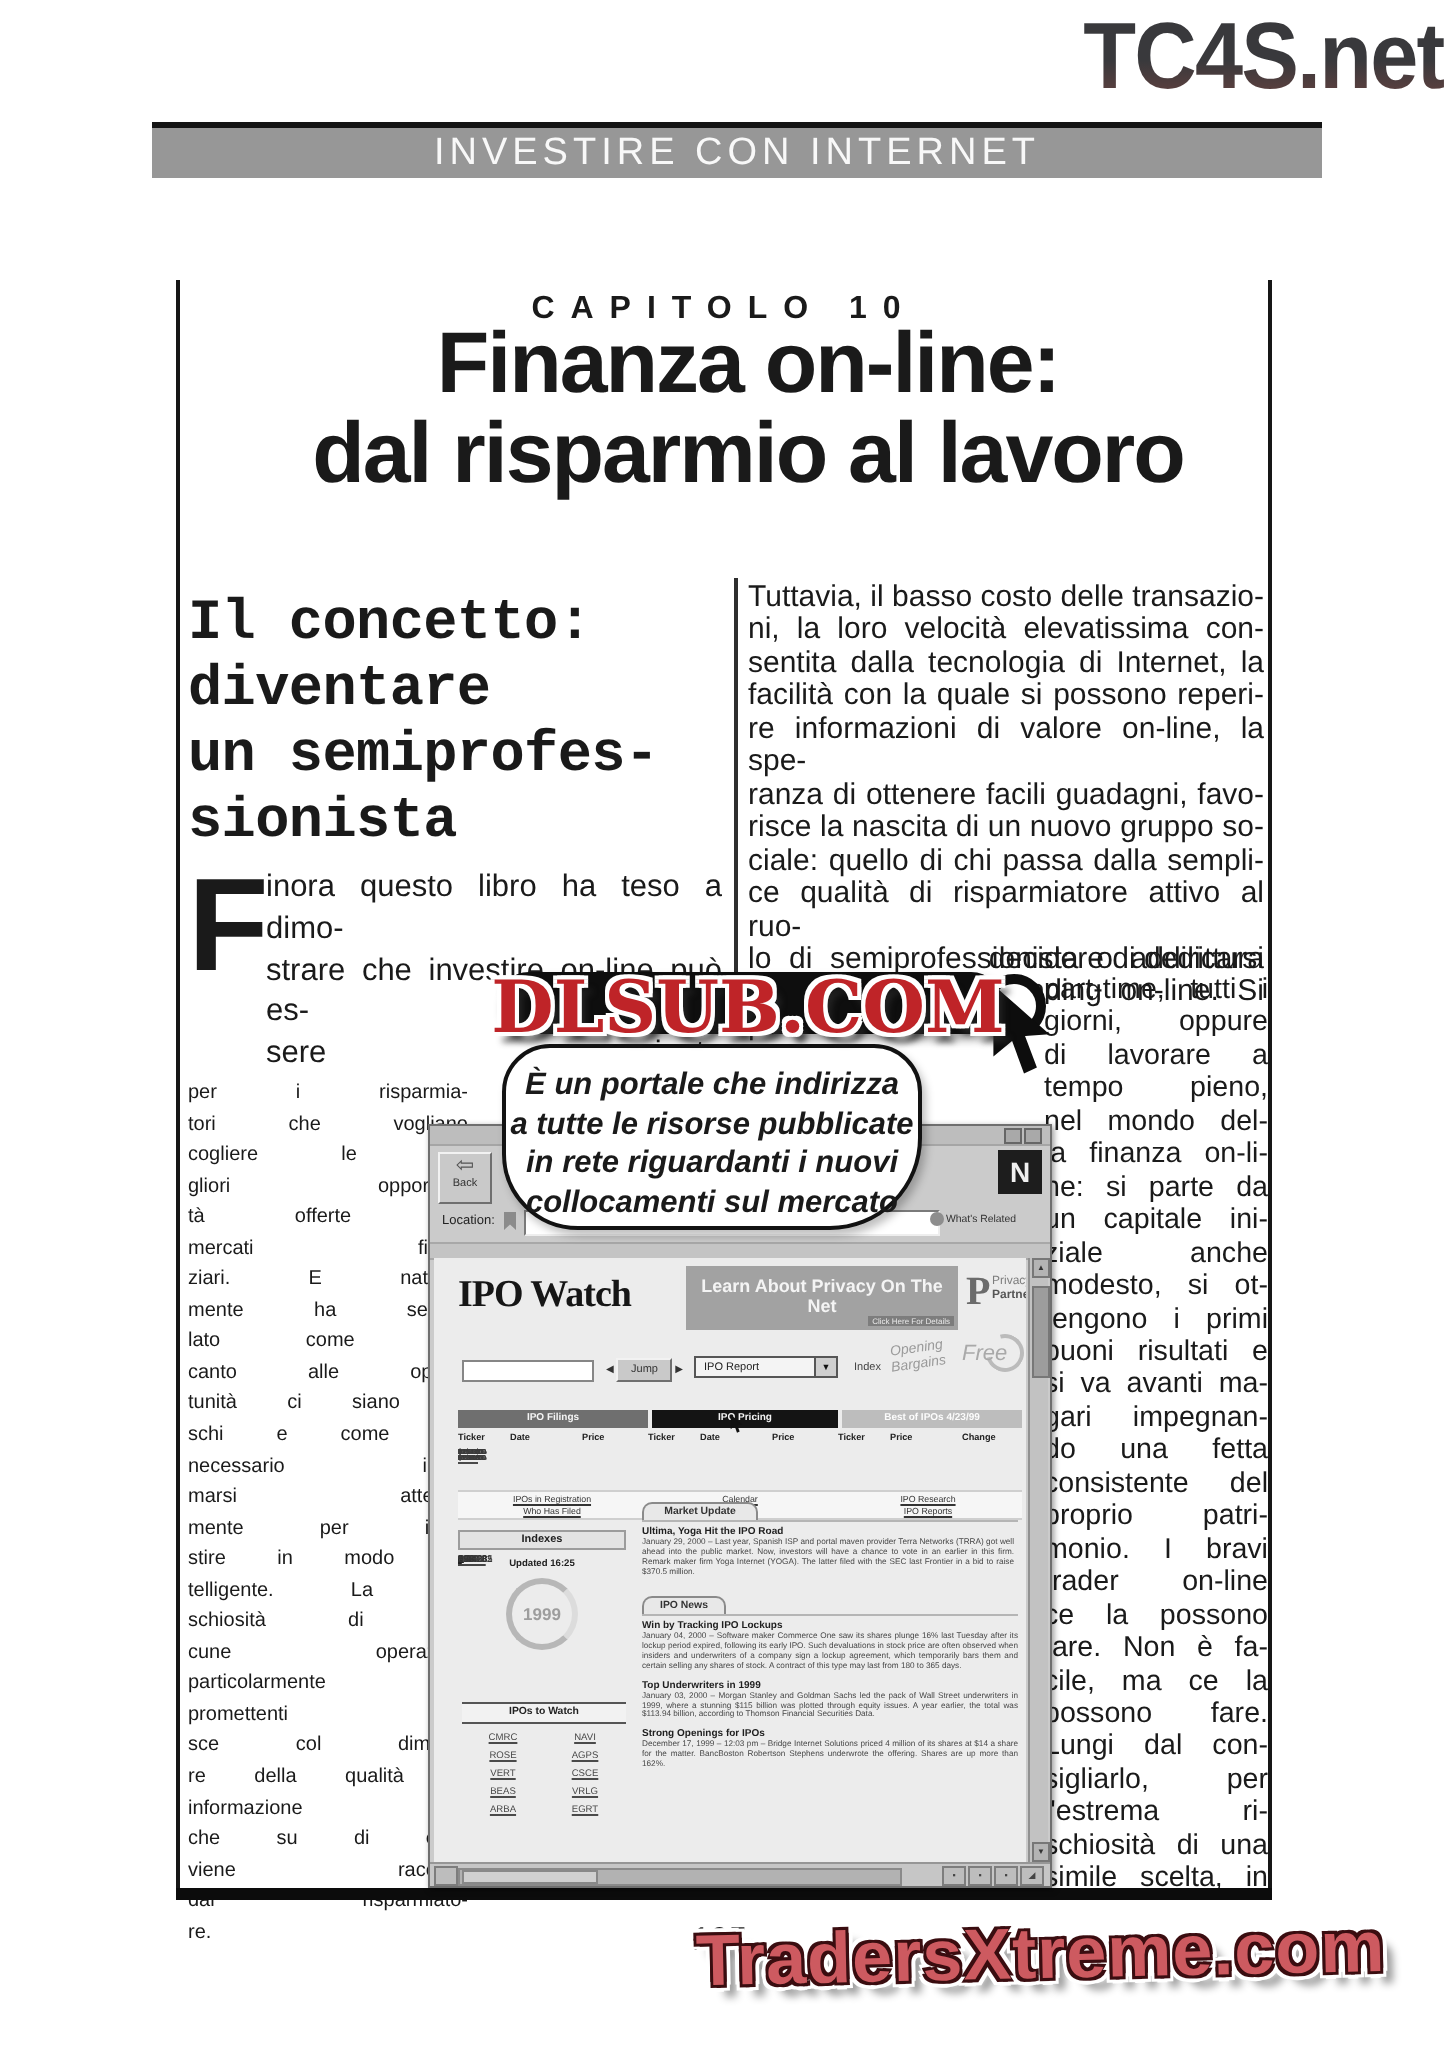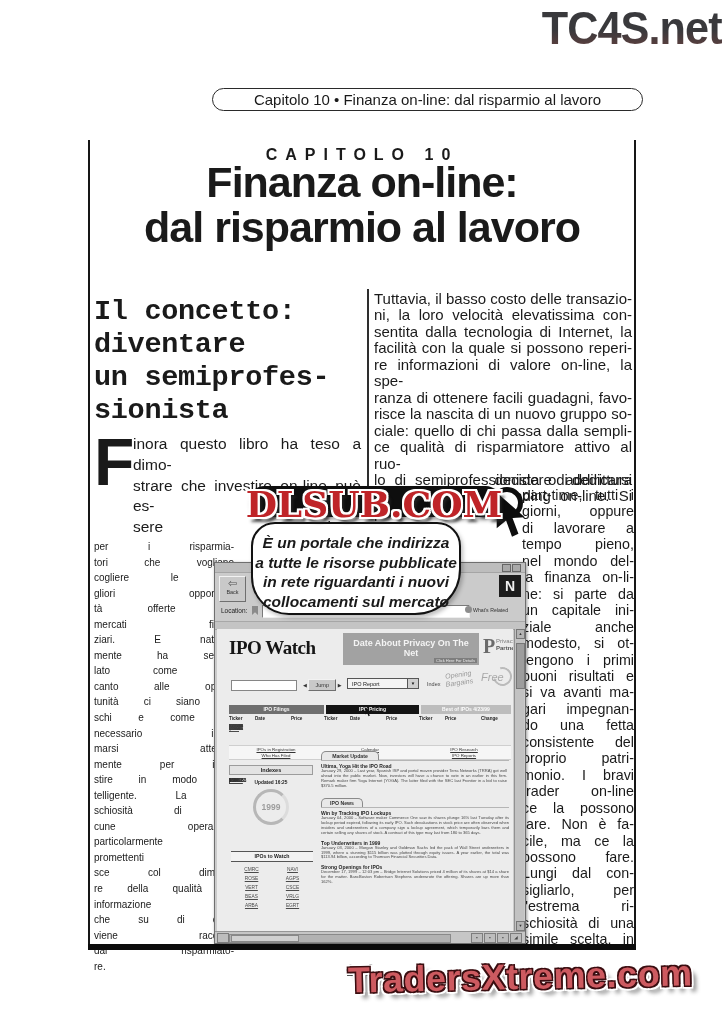--- a/index.html
+++ b/index.html
@@ -31,21 +31,21 @@
     font-size:15px;text-align:center;line-height:21px;background:#fff;}
 
   
   .fl{left:88px;top:140px;width:2px;height:810px;background:#161616;}
   .fr{left:634px;top:140px;width:2px;height:810px;background:#161616;}
   .fb{left:88px;top:944px;width:548px;height:6px;background:#0c0c0c;z-index:5;}
   .colrule{left:367px;top:289px;width:2px;height:198px;background:#2e2e2e;}
 
   
   .kicker{left:88px;top:146px;width:548px;text-align:center;font-size:16px;font-weight:600;letter-spacing:8px;}
-  .h1{left:88px;top:160px;width:548px;text-align:center;font-size:43px;line-height:45px;font-weight:700;letter-spacing:-1px;}
+  .h1{left:88px;top:160px;width:548px;text-align:center;font-size:43px;line-height:45px;font-weight:700;letter-spacing:-1px;padding-left:12px;}
   .h2{left:94px;top:295px;width:280px;font-size:28.5px;line-height:33px;font-weight:700;letter-spacing:-.3px;font-family:Liberation Mono, monospace;}
 
   
   .dropcap{left:94px;top:433px;font-size:66px;line-height:58px;font-weight:700;}
   .intro{left:133px;top:434px;width:228px;font-size:15.5px;line-height:20.8px;}
   .leftcol{left:94px;top:499px;width:140px;font-size:10px;line-height:15.55px;margin-top:40px;}
   .rwide{left:374px;top:291px;width:258px;font-size:15px;line-height:16.45px;}
   .rlast{left:374px;top:471px;width:258px;text-align:right;font-size:15px;}
   .rcol{left:522px;top:487px;width:112px;font-size:14.3px;line-height:16.45px;}
 
@@ -156,21 +156,21 @@
 
   .pagenum{left:346px;top:961px;font-size:16.5px;color:#1c1c1c;z-index:4;}
 </style>
 </head>
 <body>
 
 <div class="page">
 
   <div class="abs wm-top">TC4S.net</div>
 
-  <div class="abs capsule">Capitolo 10 • Finanza on-line: dal risparmio al lavoro</div>
+  <div class="abs graybar">INVESTIRE CON INTERNET</div>
 
   <div class="abs fl"></div>
   <div class="abs fr"></div>
   <div class="abs fb"></div>
   <div class="abs colrule"></div>
 
   <div class="abs kicker">CAPITOLO 10</div>
   <div class="abs h1 prel">Finanza on-line:
 dal risparmio al lavoro</div>
   <div class="abs h2 prel">Il concetto:
@@ -278,21 +278,21 @@
     <div class="bookmark"></div>
     <div class="locinput"></div>
     <div class="wrglobe"></div>
     <div class="whatsrel">What's Related</div>
     <div class="strip2"></div>
 
     <div class="content">
       <div class="ipomaven">IPO Watch</div>
 
       <div class="bannerad">
-        <div class="bh">Date About Privacy On The Net</div>
+        <div class="bh">Learn About Privacy On The Net</div>
         <div class="bs">Click Here For Details</div>
       </div>
       <div class="privlogo">
         <div class="pp">P</div>
         <div class="l1">Privacy</div>
         <div class="l2">Partnership</div>
       </div>
 
       <div class="srchinput"></div>
       <div class="jumpwrap">

